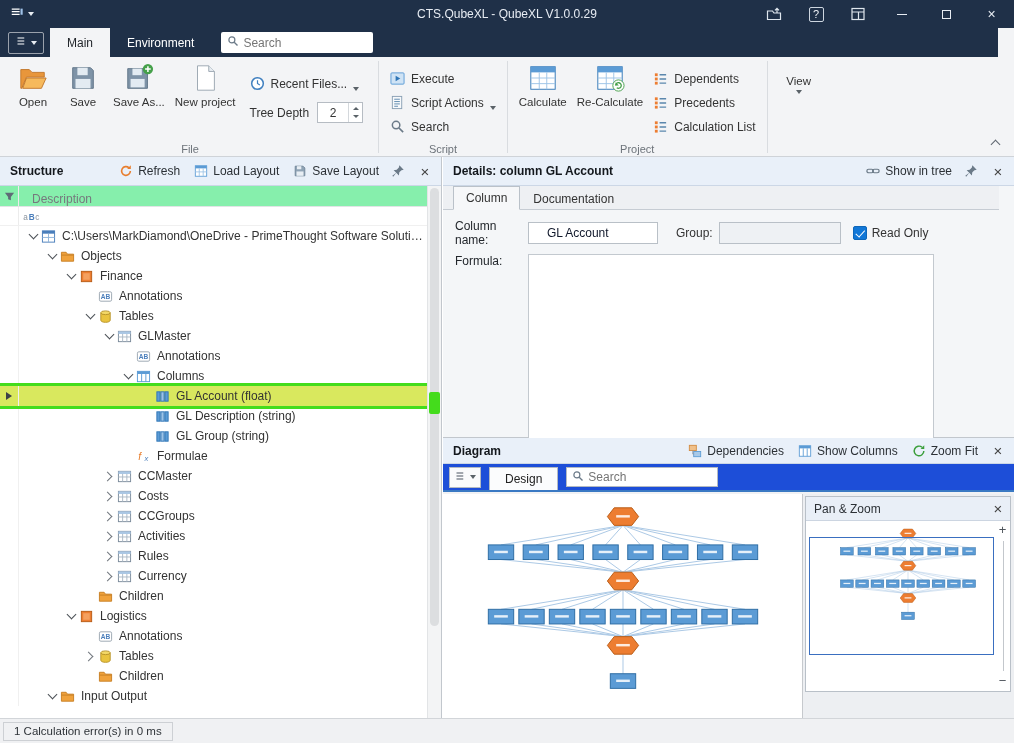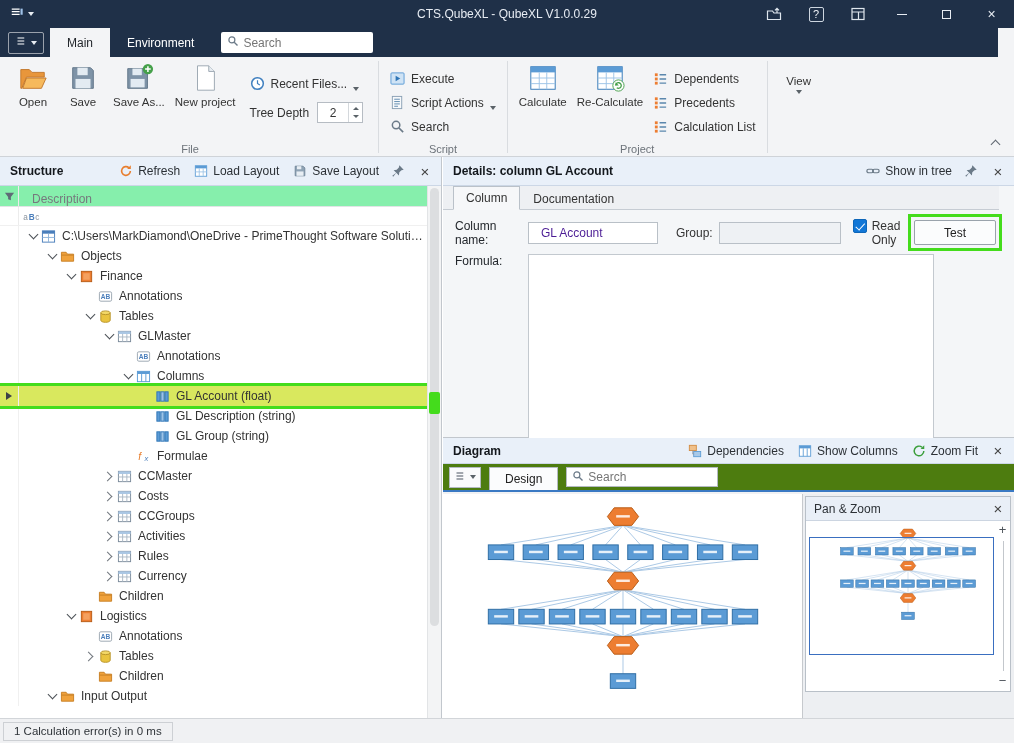--- a/index.html
+++ b/index.html
@@ -87,36 +87,36 @@
 .marker{position:absolute;left:1px;right:1px;top:206px;height:22px;background:#44dc1c;border-radius:2px;z-index:2}
 
 
 .details-panel{position:absolute;top:0;left:0;right:0;height:281px;background:#f4f6f8;border-bottom:1px solid #c2c7cd}
 .tabstrip{position:absolute;top:29px;left:0;right:15px;height:24px;background:#eef0f3;border-bottom:1px solid #c6ccd3;display:flex;align-items:flex-end;padding-left:10px}
 .tab2{padding:4px 12px;color:#333;border:1px solid transparent;border-bottom:none;margin-bottom:-1px}
 .tab2.active{background:#f6f7f9;border-color:#bac1c9;border-bottom:1px solid #f6f7f9}
 .details-body{position:absolute;top:53px;left:0;right:0;bottom:0;padding:9px 12px}
 .form-row{display:flex;align-items:center;height:27px;margin-bottom:4px}
 .flabel{width:73px;flex:none;color:#23272c}
-.txt{height:22px;border:1px solid #b9c0c7;background:#fff;padding:0 12px;font-family:inherit;font-size:12px;cursor:text;outline:none;color:#4c1d95}
+.txt{height:22px;border:1px solid #b9c0c7;background:#fff;padding:0 18px;font-family:inherit;font-size:12px;cursor:text;outline:none;color:#0f172a}
 .txt.name{width:130px;margin-right:18px}
 .txt.group{width:122px;margin-left:6px}
 .txt.groupfield{background:#eef1f4}
 .cbwrap{display:flex;gap:5px;margin-left:12px}
 .cb{width:14px;height:14px;border:1px solid #7b8892;border-radius:2px;background:#fff;position:relative;flex:none}
 .cb.checked{background:#1177d7;border-color:#0e66b8}
 .cb.checked::after{content:'';position:absolute;left:4.5px;top:1.5px;width:3.5px;height:7.5px;border-right:1.8px solid #fff;border-bottom:1.8px solid #fff;transform:rotate(42deg)}
 .annot{border:3px solid #44dc1c;padding:3px;margin-left:auto}
 .btn-test{width:82px;height:25px;background:#fbfcfd;border:1px solid #9aa3ac;border-radius:2px;display:flex;align-items:center;justify-content:center;color:#222}
 .formula-row{display:flex;align-items:flex-start;margin-top:8px}
 .formula-box{width:406px;height:186px;background:#fff;border:1px solid #c3c9cf;position:relative;cursor:text}
 
 
 .diagram-panel{position:absolute;top:281px;left:0;right:0;bottom:0;background:#f1f2f4}
-.dg-toolbar{position:absolute;top:26px;left:0;right:0;height:28px;background:#4d7c0f;border-bottom:2px solid #3a79c3;display:flex;align-items:center;padding:0 6px;gap:8px}
+.dg-toolbar{position:absolute;top:26px;left:0;right:0;height:28px;background:#1d4ed8;border-bottom:2px solid #3a79c3;display:flex;align-items:center;padding:0 6px;gap:8px}
 .menu2{width:32px;height:21px;border:1px solid #b4bac2;background:#fafbfc;display:flex;align-items:center;justify-content:center;gap:3px}
 .tab-design{align-self:flex-end;padding:4px 15px 4px;background:#fbfcfd;border:1px solid #b4bac2;border-bottom:none;color:#222}
 .sbox{display:flex;align-items:center;gap:4px;background:#fff;border:1px solid #b4bac2;height:20px;width:152px;padding:0 5px}
 .dg-body{position:absolute;top:56px;left:0;right:0;bottom:0}
 .dg-canvas{position:absolute;top:0;left:0;right:212px;bottom:0;background:#fff;overflow:hidden;display:flex;justify-content:center}
 .dg-canvas svg{margin-top:6px;flex:none}
 .dg-right{position:absolute;top:0;right:0;bottom:0;width:212px;background:#edeff2;border-left:1px solid #c6c9cd}
 .panzoom{position:absolute;top:2px;left:2px;right:3px;height:196px;border:1px solid #b9c0c8;background:#fff}
 .pz-head{height:24px;background:#e9eff7;border-bottom:1px solid #ccd5e1;display:flex;align-items:center;padding:0 4px 0 8px;color:#2c3136}
 .pz-head .close-x{margin-left:auto}
@@ -798,23 +798,20 @@
         </div>
         <div class="details-body">
           <div class="form-row">
             <span class="flabel">Column name:</span>
             <input class="txt name" value="GL Account" style="">
             <span>Group:</span>
             <input class="txt group groupfield" value="" style="">
             <div class="cbwrap">
               <span class="cb checked"></span>
               <span>Read Only</span>
-            </div>
-            <div class="annot">
-              <div class="btn-test">Test</div>
             </div>
           </div>
           <div class="formula-row">
             <span class="flabel">Formula:</span>
             <div class="formula-box"></div>
           </div>
         </div>
       </div>
 
       <div class="diagram-panel">

